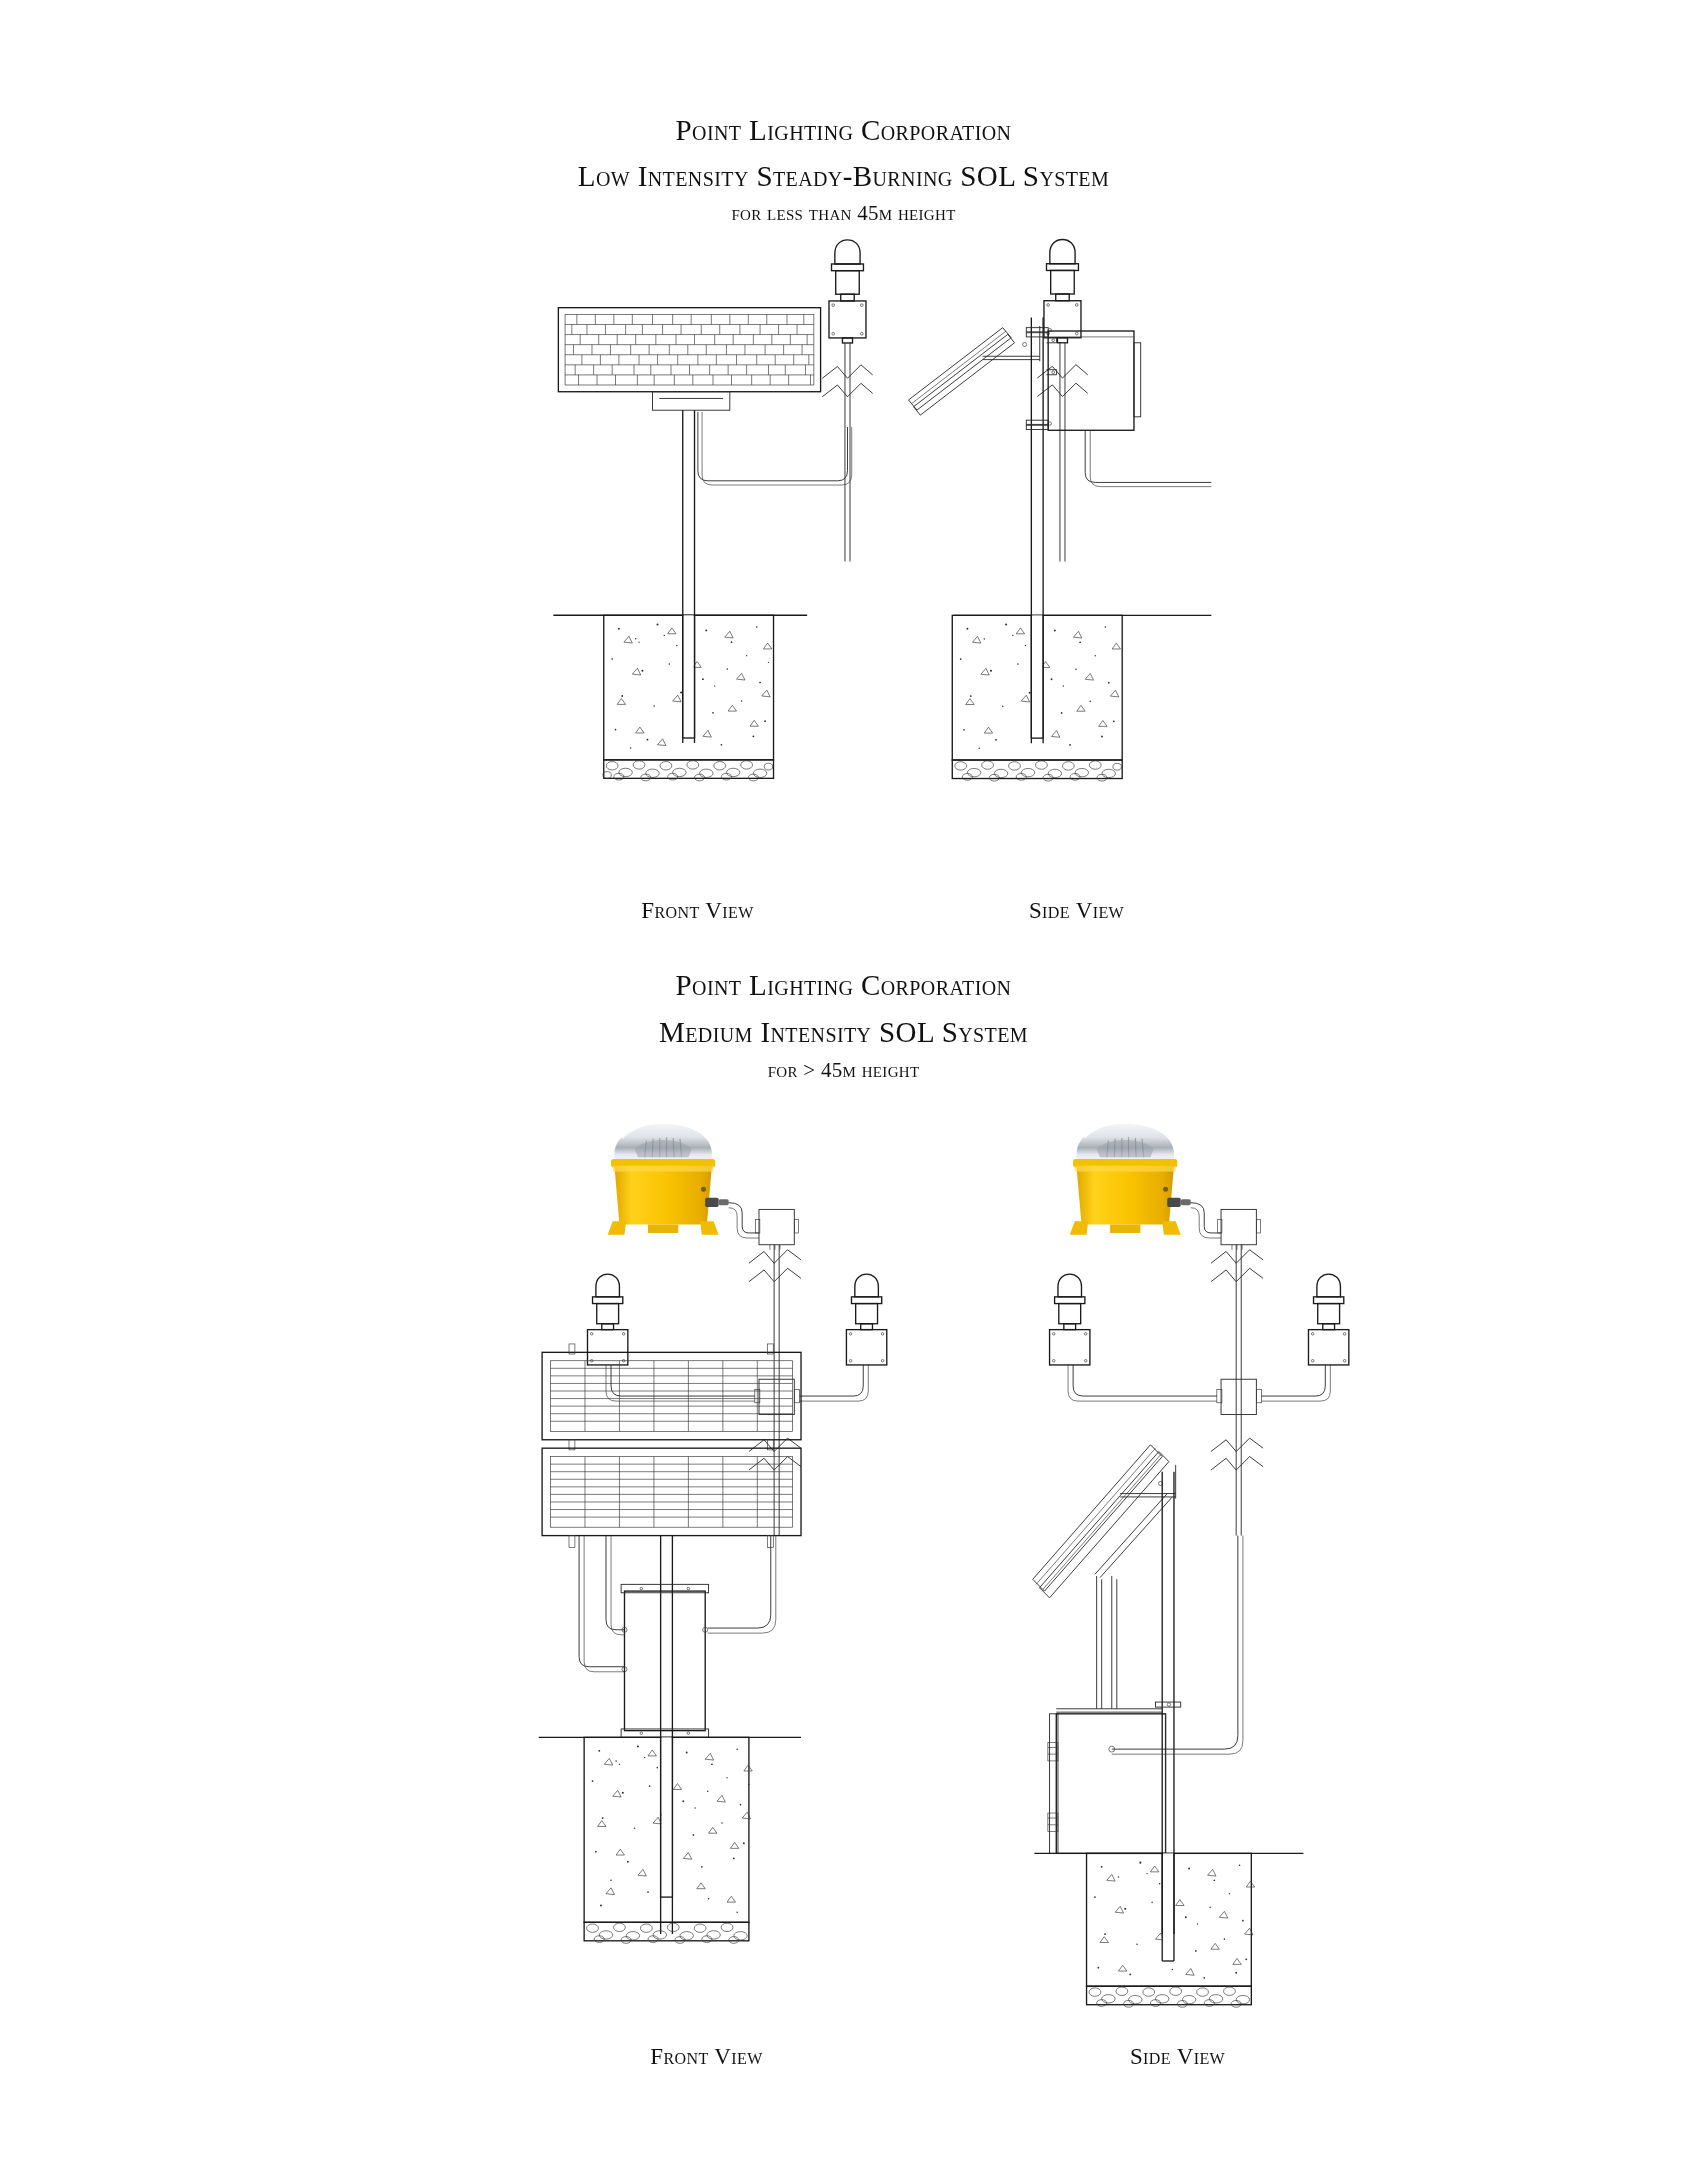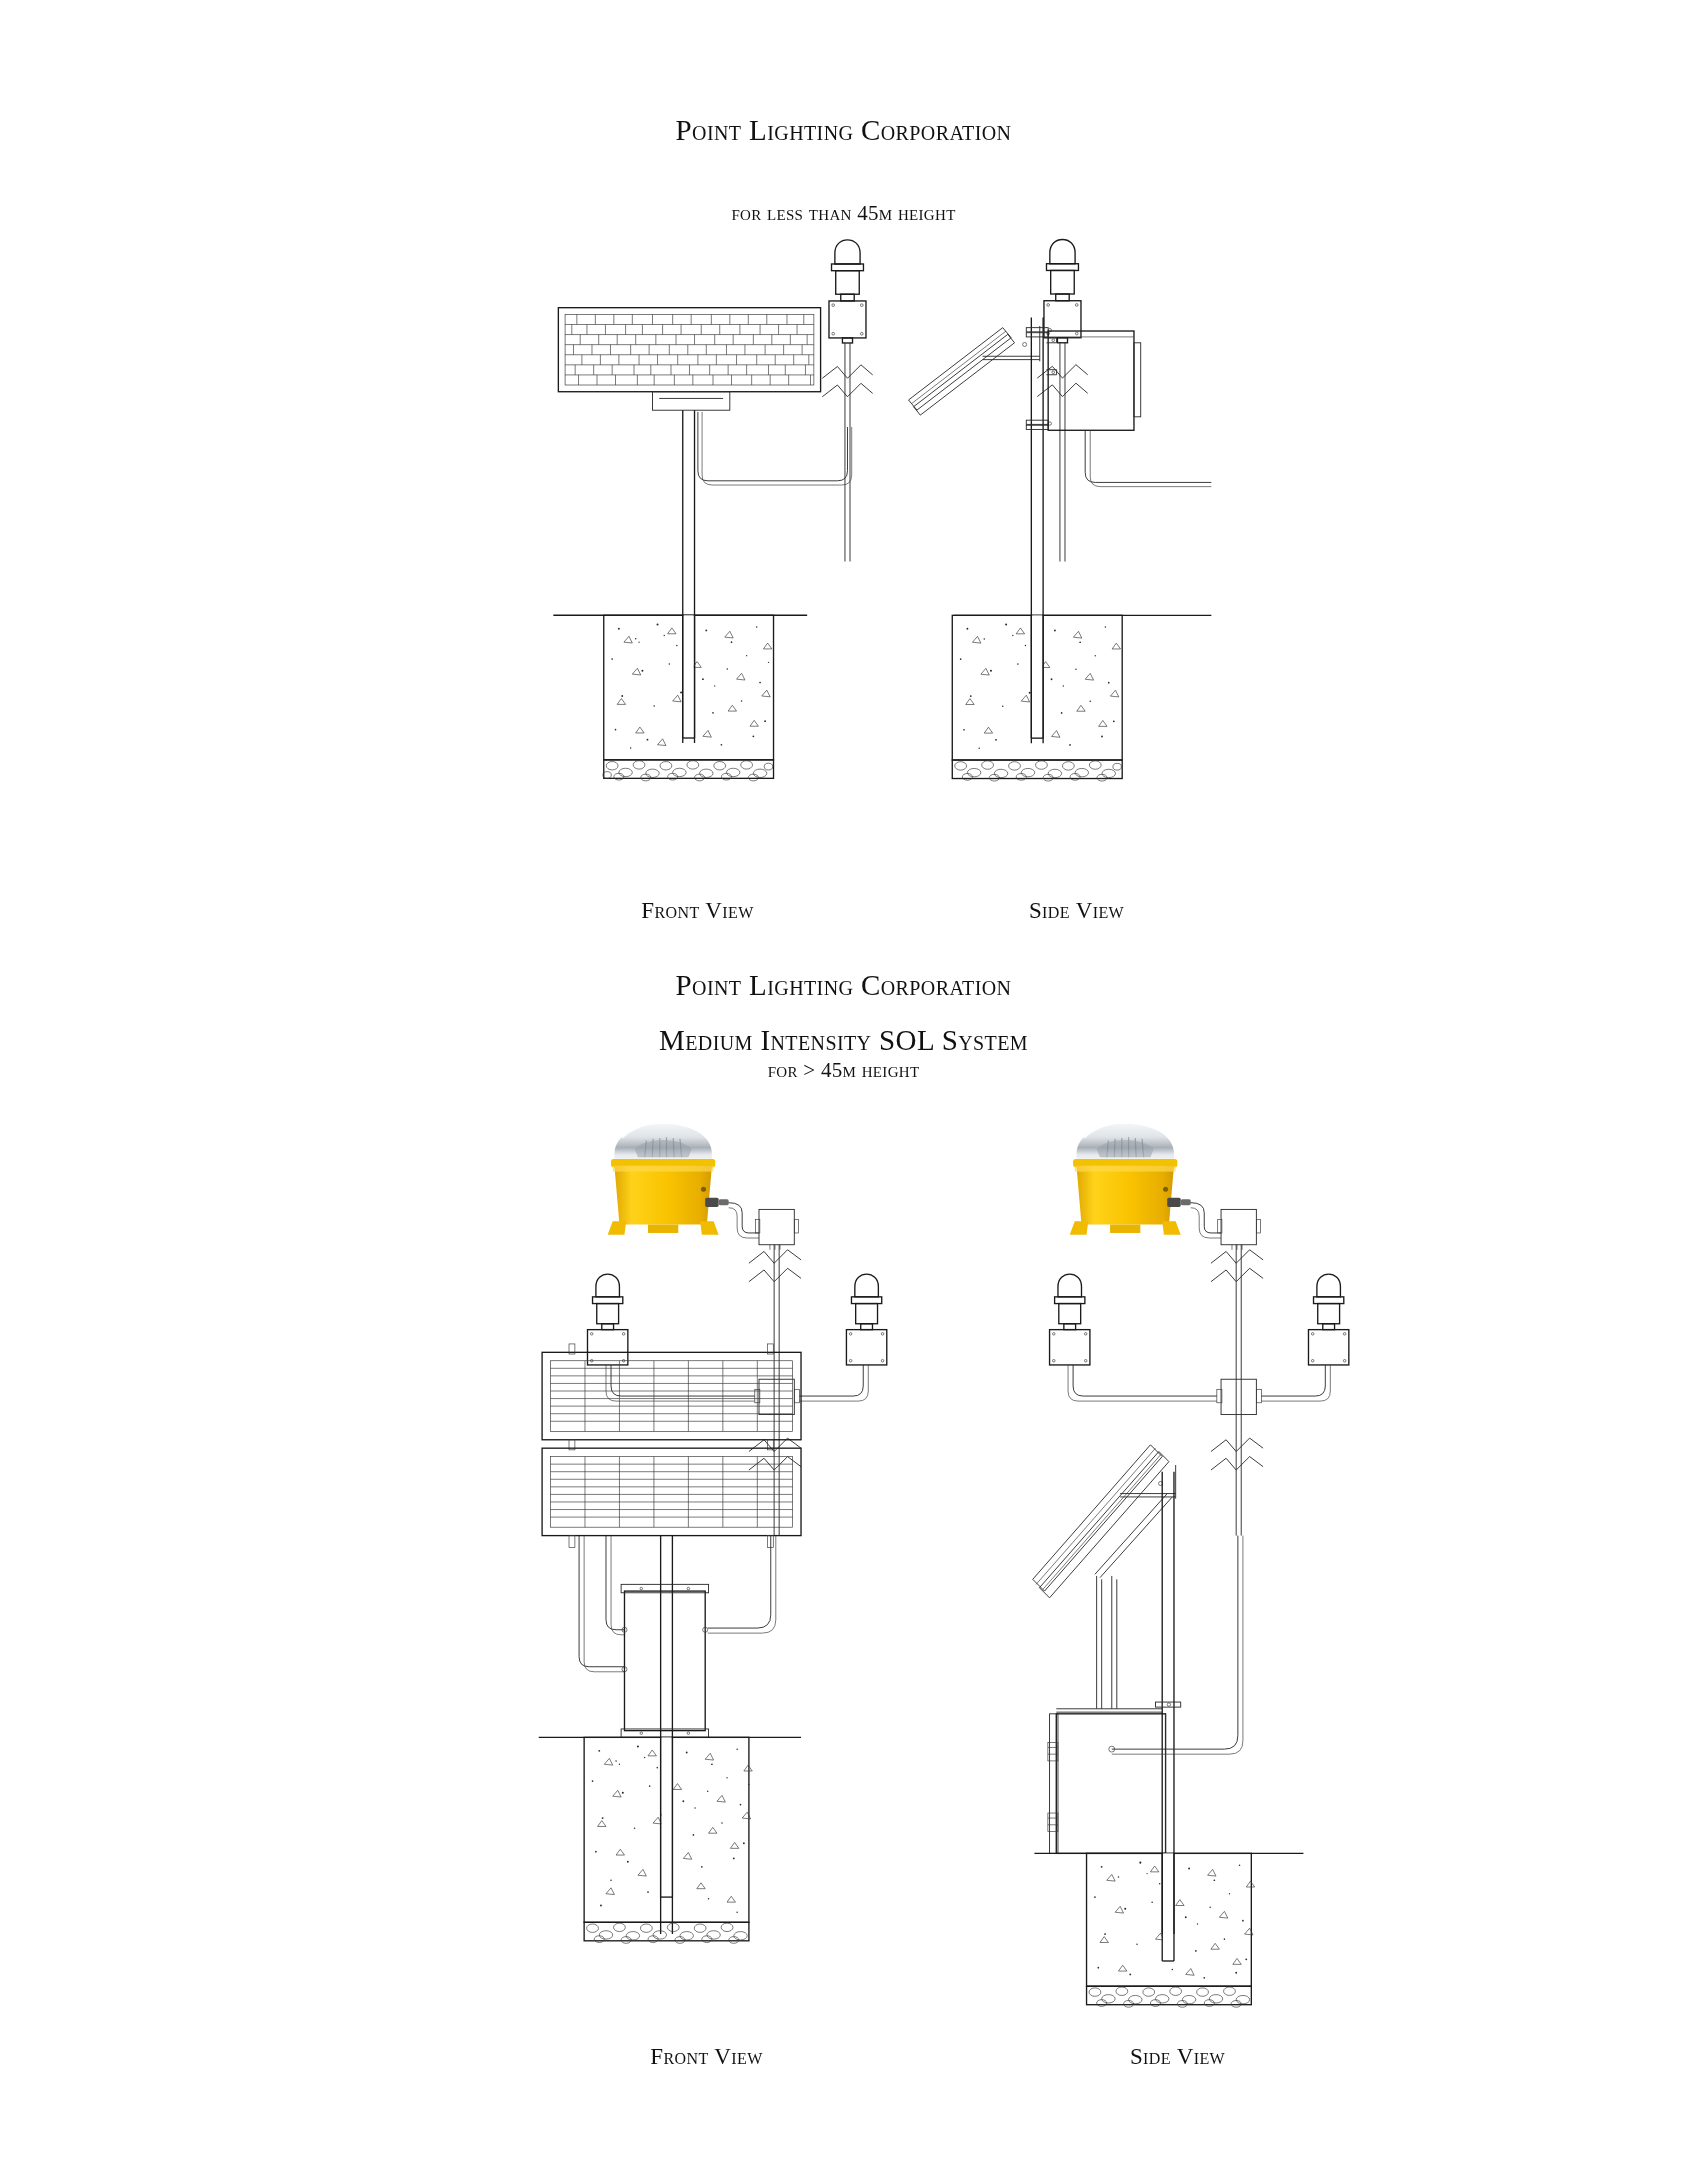--- a/index.html
+++ b/index.html
@@ -75,20 +75,23 @@
   .ln-hair { stroke: #3a3a3a; stroke-width: 0.8; fill: none; }
 </style>
 </head>
 <body>
 
 <div class="page">
 
   <div class="title-block" style="top:114px;">
     <span class="t-company">Point Lighting Corporation</span>
   </div>
+  <div class="title-block" style="top:160px;">
+    <span class="t-system">Low Intensity Steady-Burning SOL System</span>
+  </div>
   <div class="title-block" style="top:201px;">
     <span class="t-sub">for less than 45m height</span>
   </div>
 
   <svg class="dwg" style="left:555px; top:225px;" width="353" height="673" viewBox="0 0 420 800">
 
     <g>
 
       <path class="ln" d="M333 33 C333 12, 363 12, 363 33 L363 46 L333 46 Z" fill="#ffffff"></path>
 
@@ -477,21 +480,21 @@
       </g>
     </g>
   </svg>
 
   <div class="view-label" style="left:580px; top:898px; width:235px;">Front View</div>
   <div class="view-label" style="left:959px; top:898px; width:235px;">Side View</div>
 
   <div class="title-block" style="top:969px;">
     <span class="t-company">Point Lighting Corporation</span>
   </div>
-  <div class="title-block" style="top:1016px;margin-top:8px;">
+  <div class="title-block" style="top:1016px;">
     <span class="t-system">Medium Intensity SOL System</span>
   </div>
   <div class="title-block" style="top:1058px;text-align:center;">
     <span class="t-sub">for &gt; 45m height</span>
   </div>
 
   <svg class="dwg" style="left:547px; top:1085px;" width="387" height="992" viewBox="0 0 460 1180">
 
     <defs>
       <linearGradient id="domeGradF" x1="0" y1="0" x2="0" y2="1">

